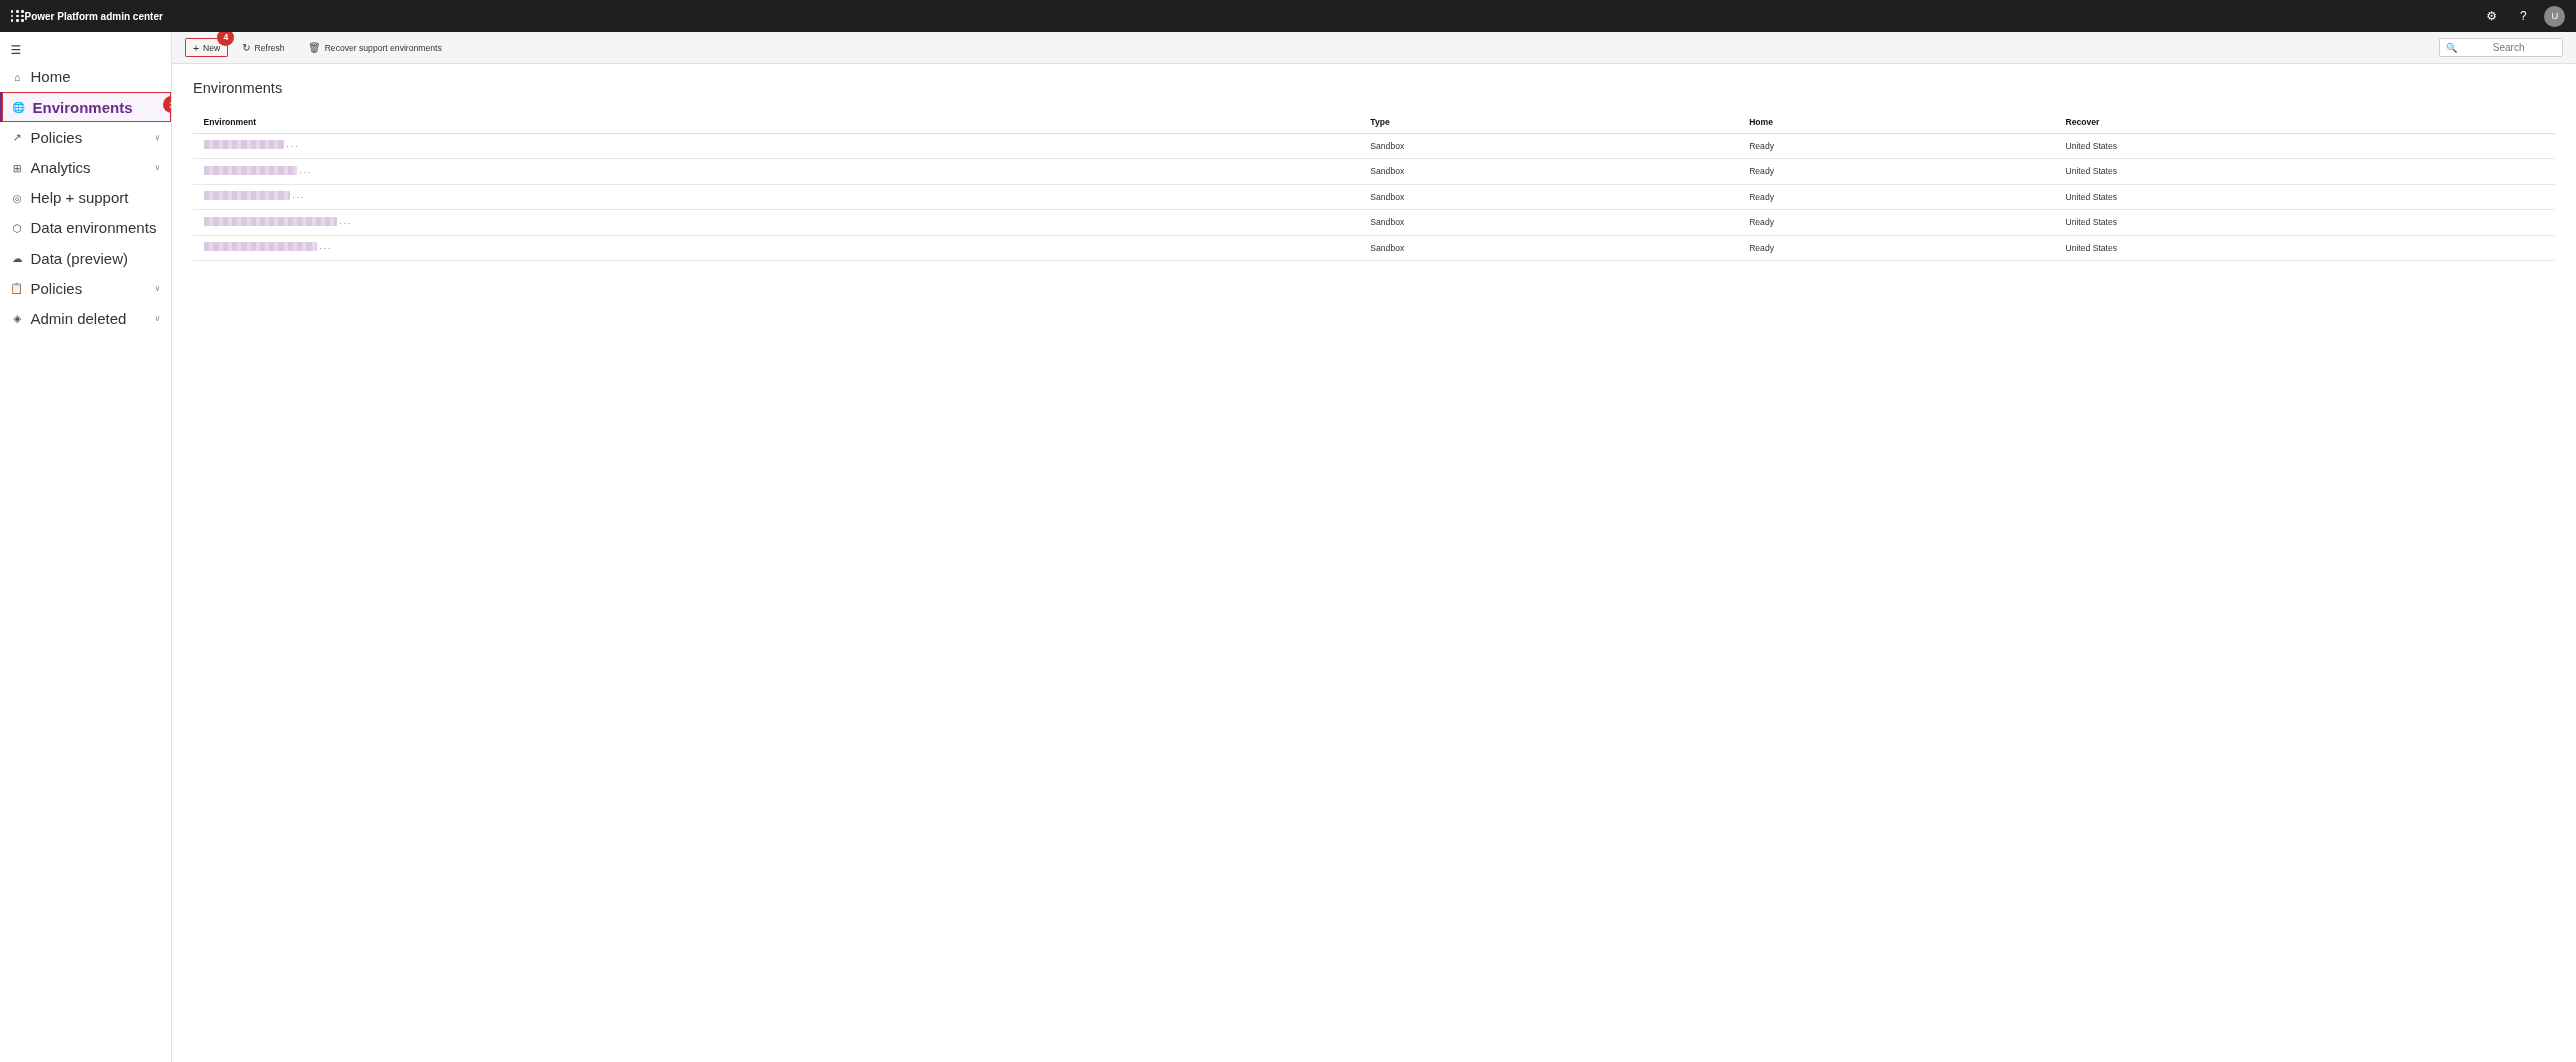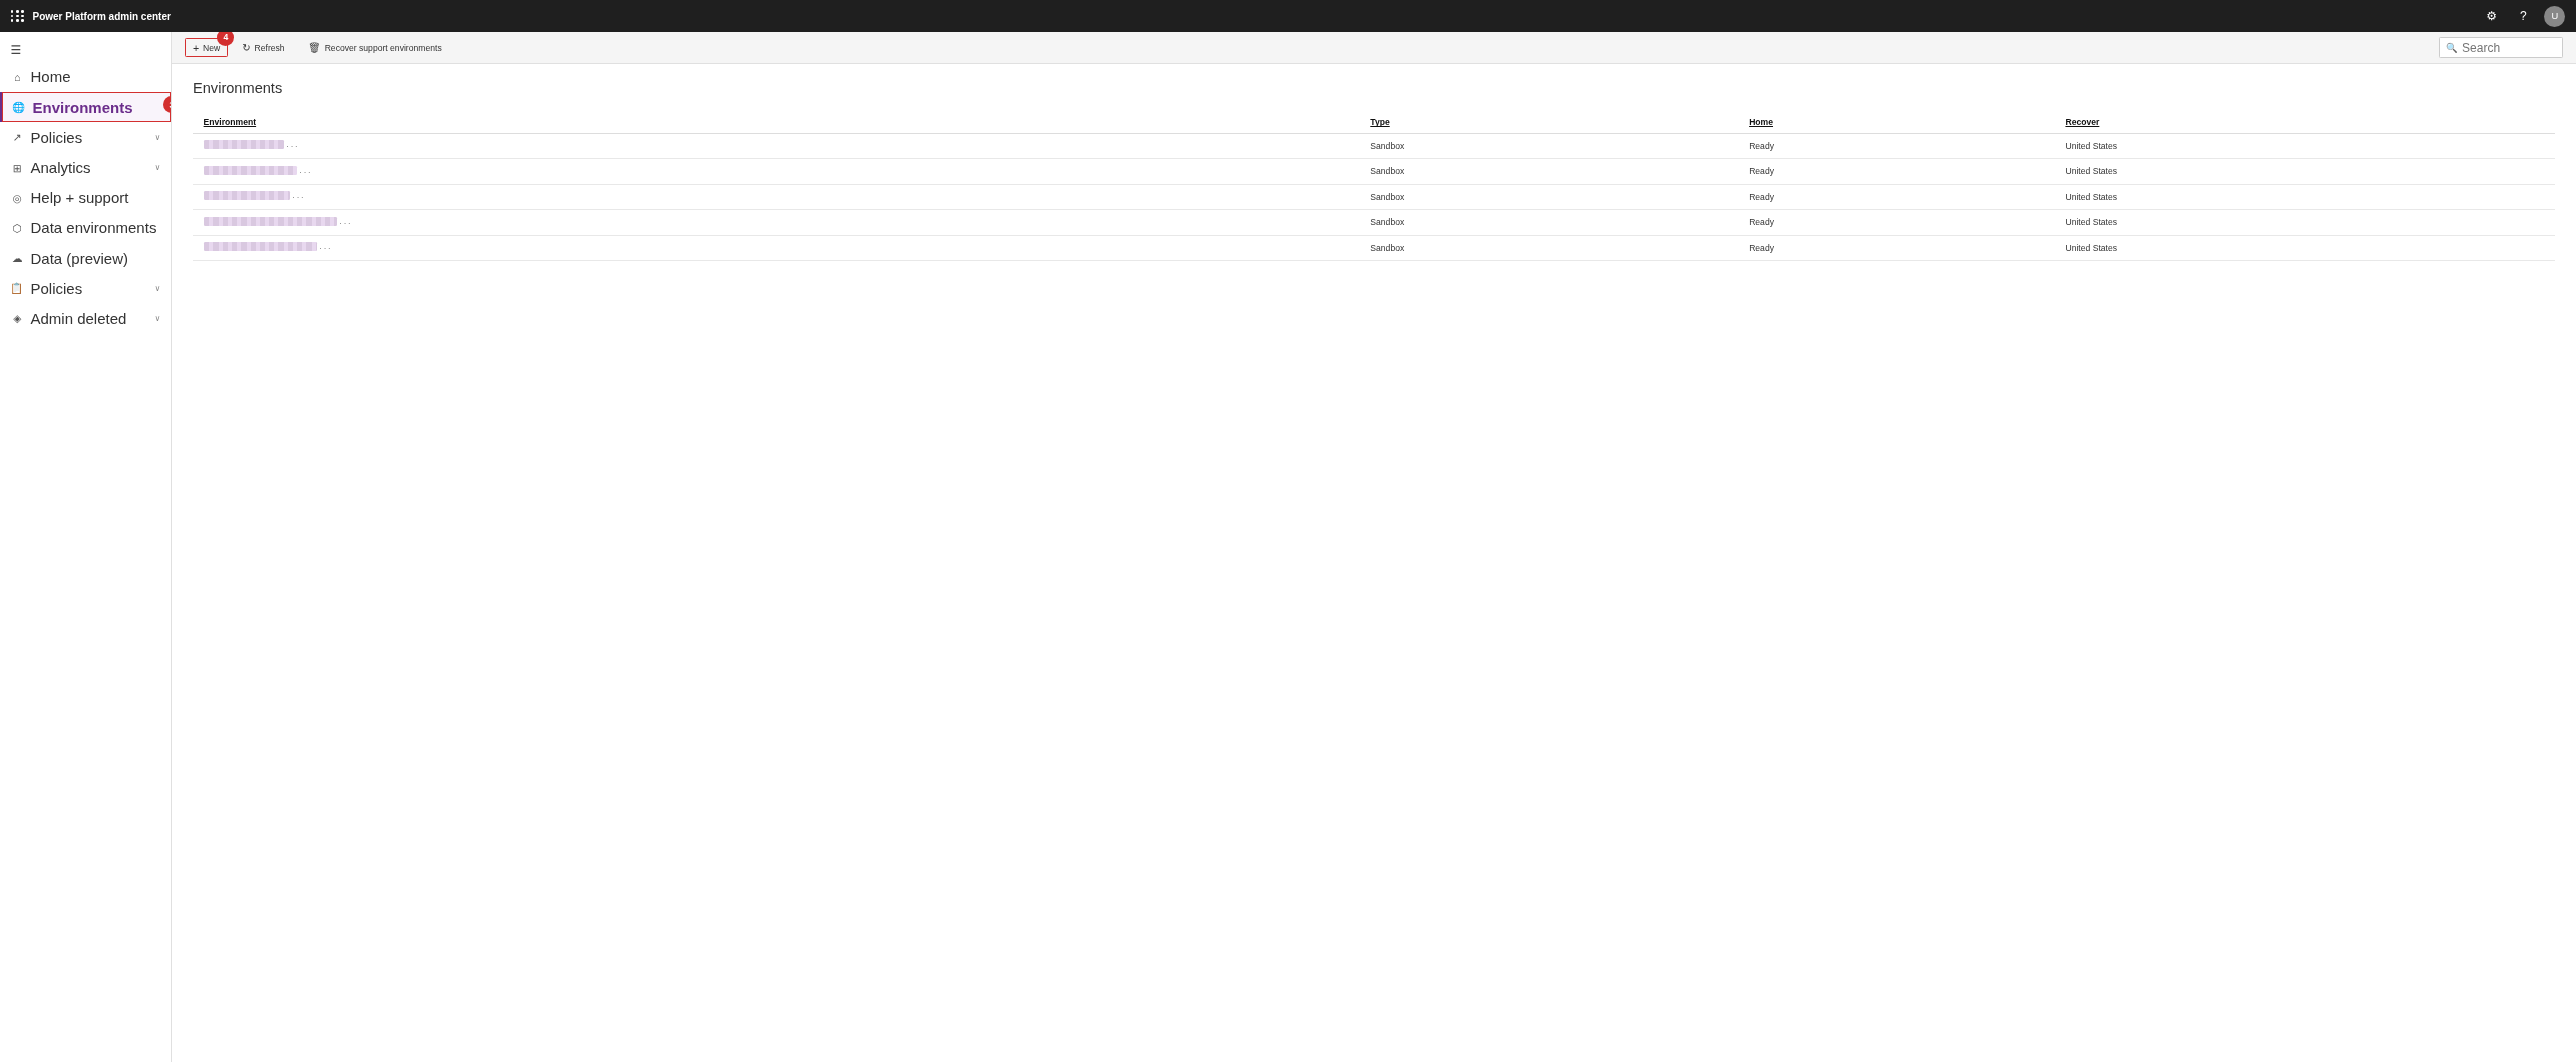--- a/index.html
+++ b/index.html
@@ -12,21 +12,21 @@
       height: 32px;
       display: flex;
       align-items: center;
       padding: 0 10.6px;
       flex-shrink: 0;
       justify-content: space-between;
     }
     .topbar-left {
       display: flex;
       align-items: center;
-      gap: 8px;
+      gap: 0;
     }
     .topbar-title {
       font-size: 10px;
       font-weight: 600;
       color: #fff;
     }
     .topbar-right {
       display: flex;
       align-items: center;
       gap: 10.6px;
@@ -149,24 +149,25 @@
       gap: 4px;
       border: 0.7px solid #ccc;
       background: #fff;
       padding: 2.7px 6.6px;
       border-radius: 1.3px;
       min-width: 119px;
     }
     .toolbar-search input {
       border: none;
       outline: none;
-      font-size: 12px;
+      font-size: 10px;
       color: #333;
       width: 93px;
       background: transparent;
+      text-align: center;
     }
 
     
     .content {
       flex: 1;
       overflow-y: auto;
       padding: 16px 21px;
     }
     .content-title {
       font-size: 14.6px;
@@ -180,21 +181,20 @@
       width: 100%;
       border-collapse: collapse;
     }
     .env-table th {
       font-size: 8.6px;
       font-weight: 700;
       color: #111;
       text-align: left;
       padding: 5.3px 10.6px;
       border-bottom: 1.3px solid #ddd;
-      text-decoration: underline;
     }
     .env-table td {
       padding: 6.6px 10.6px;
       border-bottom: 0.7px solid #e8e8e8;
       font-size: 8.6px;
       color: #333;
       vertical-align: middle;
     }
     .env-name {
       display: inline-block;

